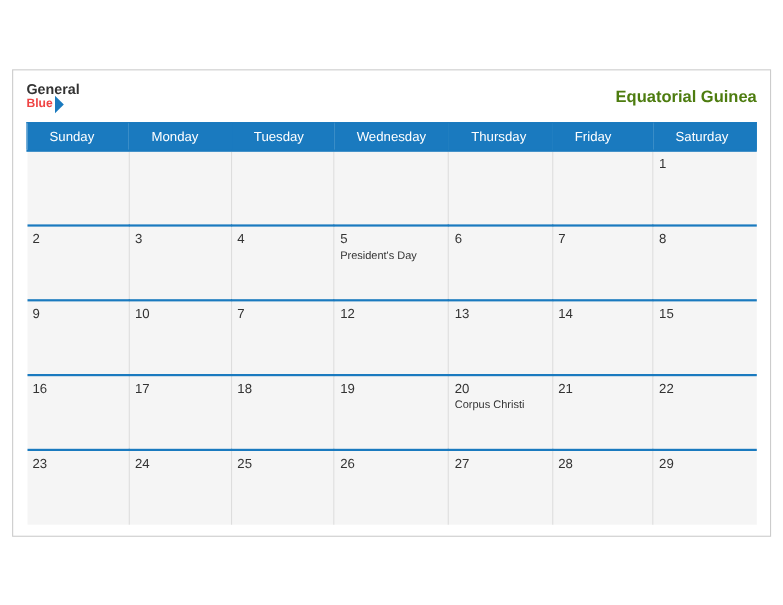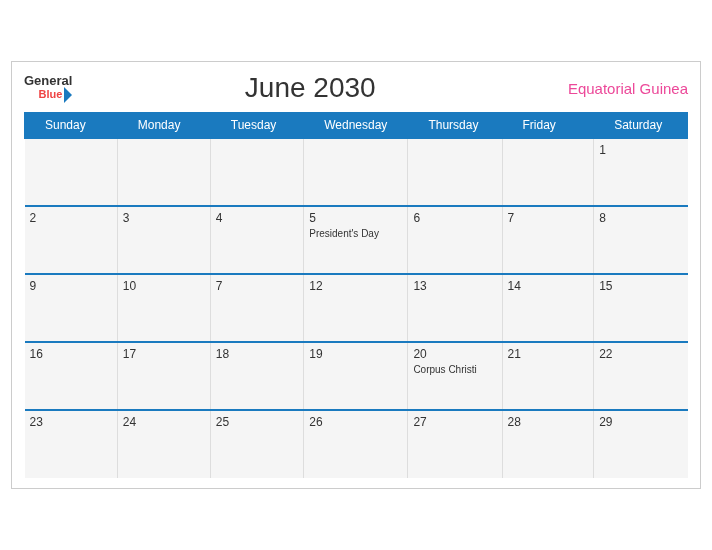--- a/index.html
+++ b/index.html
@@ -20,21 +20,21 @@
     }
     .calendar-header {
       display: flex;
       align-items: center;
       justify-content: space-between;
       margin-bottom: 8px;
     }
     .logo-area {
       display: flex;
       flex-direction: column;
-      align-items: flex-end;
+      align-items: flex-start;
     }
     .logo-general {
       font-size: 13px;
       font-weight: bold;
       color: #333;
       line-height: 1;
     }
     .logo-blue {
       font-size: 11px;
       font-weight: bold;
@@ -54,23 +54,24 @@
     }
     .calendar-title {
       font-size: 28px;
       font-weight: normal;
       color: #333;
       text-align: center;
       flex: 1;
     }
     .country-name {
       font-size: 15px;
-      color: #ec4899;
+      color: #4d7c0f;
       text-align: right;
       min-width: 140px;
+      font-weight: bold;
     }
     .calendar-grid {
       width: 100%;
       border-collapse: collapse;
     }
     .calendar-grid thead tr th {
       background: #1a7abf;
       color: #fff;
       font-size: 12px;
       font-weight: normal;
@@ -116,21 +117,20 @@
 
 <div class="calendar-wrapper">
   <div class="calendar-header">
     <div class="logo-area">
       <span class="logo-general">General</span>
       <span class="logo-blue">
         <span>Blue</span>
         <span class="logo-triangle"></span>
       </span>
     </div>
-    <div class="calendar-title">June 2030</div>
     <div class="country-name">Equatorial Guinea</div>
   </div>
 
   <table class="calendar-grid">
     <thead>
       <tr>
         <th>Sunday</th>
         <th>Monday</th>
         <th>Tuesday</th>
         <th>Wednesday</th>

